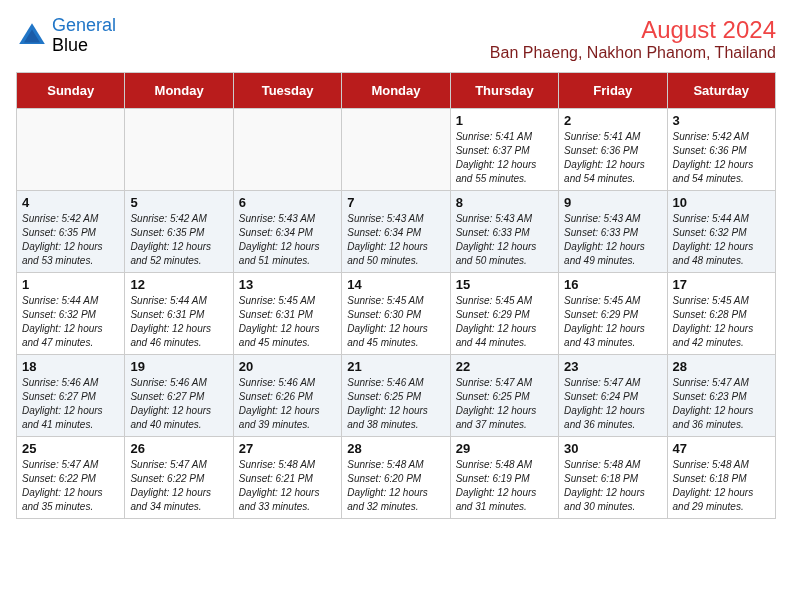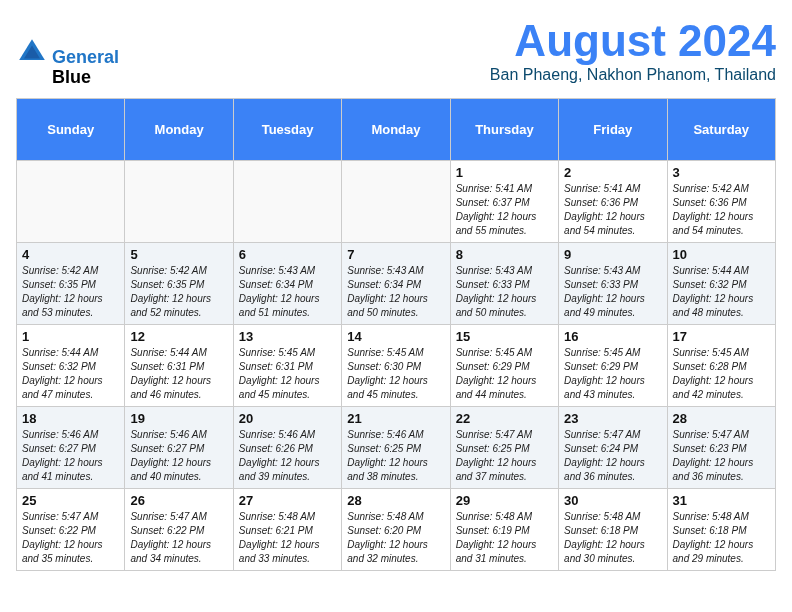--- a/index.html
+++ b/index.html
@@ -16,54 +16,53 @@
       justify-content: space-between;
       margin-bottom: 10px;
     }
     .logo {
       display: flex;
       align-items: center;
       gap: 4px;
     }
     .logo-text {
       font-size: 18px;
-      font-weight: bold;
+      font-weight: normal;
       color: #1a1a1a;
       line-height: 1.1;
-      margin-top: 32px;
     }
     .logo-text span {
       color: #2176c7;
     }
     .logo-icon {
       width: 32px;
       height: 32px;
     }
     .title-area {
       text-align: right;
     }
     .main-title {
-      font-size: 44px;
-      font-weight: bold;
-      color: #3b82f6;
+      font-size: 24px;
+      font-weight: normal;
+      color: #ef4444;
     }
     .subtitle {
       font-size: 16px;
-      color: #0c4a6e;
+      color: #7f1d1d;
     }
     table {
       width: 100%;
       border-collapse: collapse;
       font-size: 10.5px;
     }
     th {
-      background-color: #3b82f6;
+      background-color: #b91c1c;
       color: #fff;
       text-align: center;
-      padding: 23px 4px;
+      padding: 10px 4px;
       font-size: 13px;
       font-weight: bold;
       border: 1px solid #ccc;
     }
     td {
       border: 1px solid #ccc;
       vertical-align: top;
       padding: 4px 5px;
       height: 82px;
       width: calc(100%/7);
@@ -338,21 +337,21 @@
 and 31 minutes.</div>
         </td>
         <td>
           <div class="day-num">30</div>
           <div class="day-info" style="white-space: pre-line;">Sunrise: 5:48 AM
 Sunset: 6:18 PM
 Daylight: 12 hours
 and 30 minutes.</div>
         </td>
         <td>
-          <div class="day-num">31</div>
+          <div class="day-num">47</div>
           <div class="day-info" style="white-space: pre-line;">Sunrise: 5:48 AM
 Sunset: 6:18 PM
 Daylight: 12 hours
 and 29 minutes.</div>
         </td>
       </tr>
     </tbody>
 </table>
 
 </body></html>

